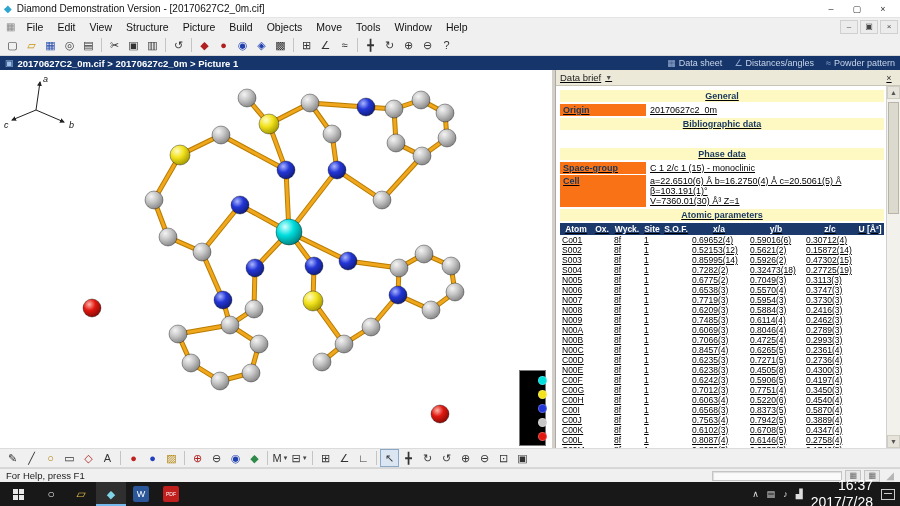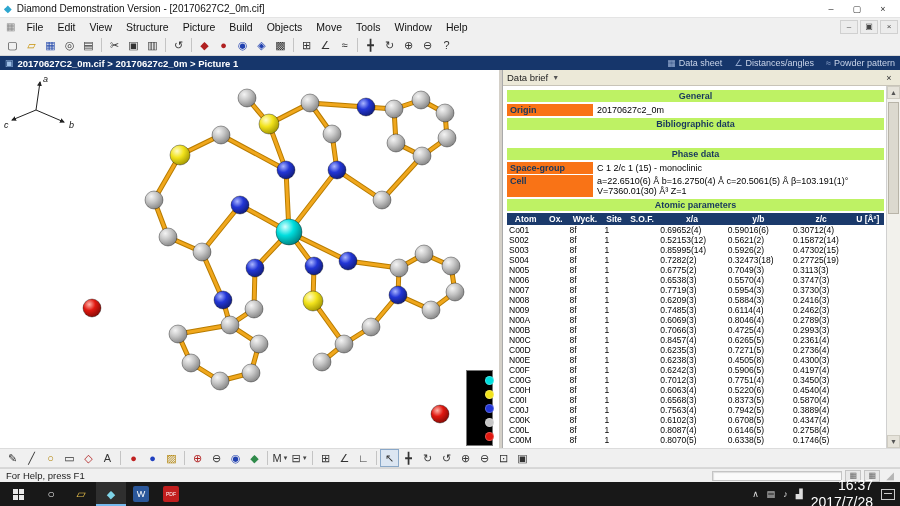--- a/index.html
+++ b/index.html
@@ -37,26 +37,26 @@
   .content { flex:1; display:flex; min-height:0; }
   .viewer { flex:1; position:relative; background:#fff; overflow:hidden; }
   .splitter { width:3px; background:#d4d0c8; flex:none; }
 
   .legend { position:absolute; right:6px; bottom:2px; width:27px; background:#000; border:1px solid #777; padding:2px 0; }
   .legend-row { display:flex; align-items:center; height:14px; padding-left:18px; gap:15px; }
   .legend-dot { width:9px; height:9px; border-radius:50%; flex:none; border:1px solid rgba(255,255,255,.25); }
   .legend-label { color:#fff; font-size:8px; }
 
   
-  .panel { width:398px; flex:none; background:#fff; border-left:1px solid #aaa; display:flex; flex-direction:column; font-size:9px; position:relative; }
+  .panel { width:345px; flex:none; background:#fff; border-left:1px solid #aaa; display:flex; flex-direction:column; font-size:9px; position:relative;text-decoration:underline; }
   .panel-header { height:16px; background:#ece9d8; border-bottom:1px solid #c8c4b8; display:flex; align-items:center; padding:0 4px; font-size:9.5px; color:#222; flex:none; }
   .panel-dd { font-size:7px; margin-left:4px; color:#555; }
   .panel-close { margin-left:auto; width:14px; height:12px; display:flex; align-items:center; justify-content:center; font-size:9px; color:#333; }
   .panel-body { flex:1; overflow:hidden; padding:2px 16px 0 4px; }
-  .section-bar { background:#bef264; color:#17375e; font-weight:bold; text-align:center; padding:1px 0; margin:2px 0; }
+  .section-bar { background:#fef9c3; color:#17375e; font-weight:bold; text-align:center; padding:1px 0; margin:2px 0; }
   .kv-row { display:flex; margin:1px 0; }
   .kv-label { width:86px; flex:none; background:#f97316; color:#17375e; font-weight:bold; padding:1px 3px; }
   .kv-value { padding:1px 4px; color:#000; }
   .biblio-space { height:14px; }
 
   .atoms-table { width:100%; border-collapse:collapse; table-layout:fixed; font-size:8.5px; margin-top:1px; }
   .atoms-table th { background:#1b3a6b; color:#fff; font-weight:bold; text-align:center; padding:1px 2px; height:11px; }
   .atoms-table td { padding:0 2px; height:10px; white-space:nowrap; overflow:hidden; color:#000; }
   .atoms-table th:nth-child(1){width:32px}.atoms-table th:nth-child(2){width:20px}
   .atoms-table th:nth-child(3){width:30px}.atoms-table th:nth-child(4){width:20px}

